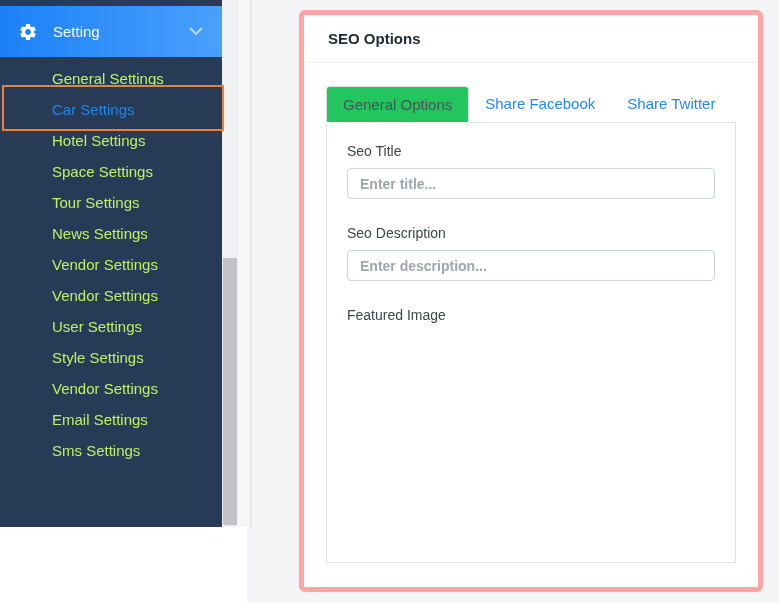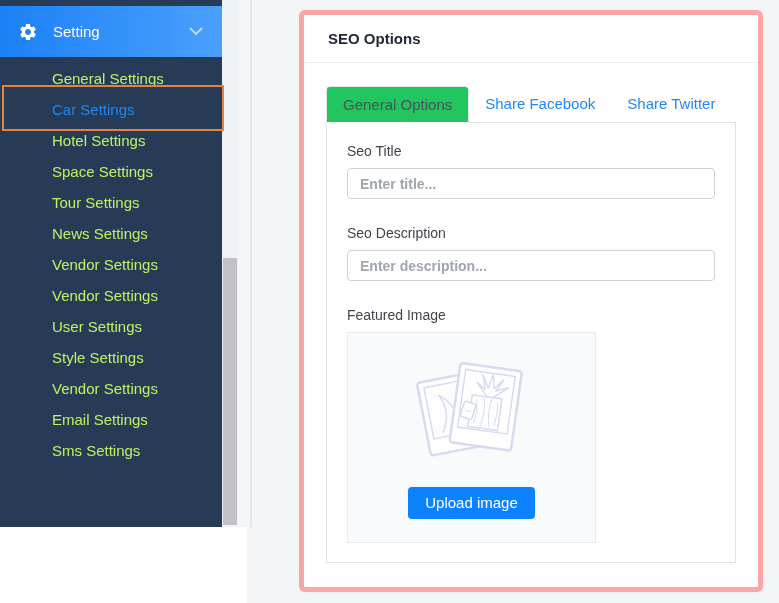--- a/index.html
+++ b/index.html
@@ -131,42 +131,19 @@
           <input class="form-input" type="text" placeholder="Enter title..." style="">
         </div>
 
         <div class="form-group">
           <p class="form-label">Seo Description</p>
           <input class="form-input" type="text" placeholder="Enter description..." style="">
         </div>
 
         <div class="form-group">
           <p class="form-label">Featured Image</p>
-          <div class="upload-box">
-            <span>
-              <svg width="120" height="118" viewBox="0 0 120 118">
-                <g transform="rotate(-11 40 60)">
-                  <rect x="12" y="20" width="56" height="74" rx="3" fill="#ffffff" stroke="#d6dbee" stroke-width="2.5"></rect>
-                  <rect x="18" y="26" width="44" height="52" fill="#fdfdff" stroke="#d6dbee" stroke-width="1.5"></rect>
-                  <path d="M28 74 C36 62 38 48 31 36 C44 46 48 62 44 74" fill="none" stroke="#d6dbee" stroke-width="1.5"></path>
-                </g>
-                <g transform="rotate(8 75 55)">
-                  <rect x="42" y="10" width="62" height="80" rx="3" fill="#ffffff" stroke="#d6dbee" stroke-width="2.5"></rect>
-                  <rect x="48" y="16" width="50" height="58" fill="#ffffff" stroke="#d6dbee" stroke-width="1.5"></rect>
-                  <rect x="58" y="40" width="30" height="32" fill="#ffffff" stroke="#d6dbee" stroke-width="1.5"></rect>
-                  <path d="M63 44 q3 10 0 24 M70 42 q4 12 0 28 M78 42 q-3 12 1 28 M84 44 q2 9 0 24" stroke="#d6dbee" fill="none" stroke-width="1"></path>
-                  <path d="M73 40 L61 27 L70 33 L66 19 L73 31 L76 17 L79 31 L87 21 L81 33 L93 28 L79 40 Z" fill="#ffffff" stroke="#d6dbee" stroke-width="1.5" stroke-linejoin="round"></path>
-                  <g transform="rotate(10 56 56)">
-                    <rect x="50" y="48" width="12" height="16" rx="2" fill="#ffffff" stroke="#d6dbee" stroke-width="1.5"></rect>
-                    <path d="M53 56 q3 2 6 0" stroke="#d6dbee" fill="none" stroke-width="1"></path>
-                  </g>
-                </g>
-              </svg>
-            </span>
-            <button class="upload-btn">Upload image</button>
-          </div>
         </div>
 
       </div>
     </div>
   </section>
 
 </div>
 
 </body></html>

